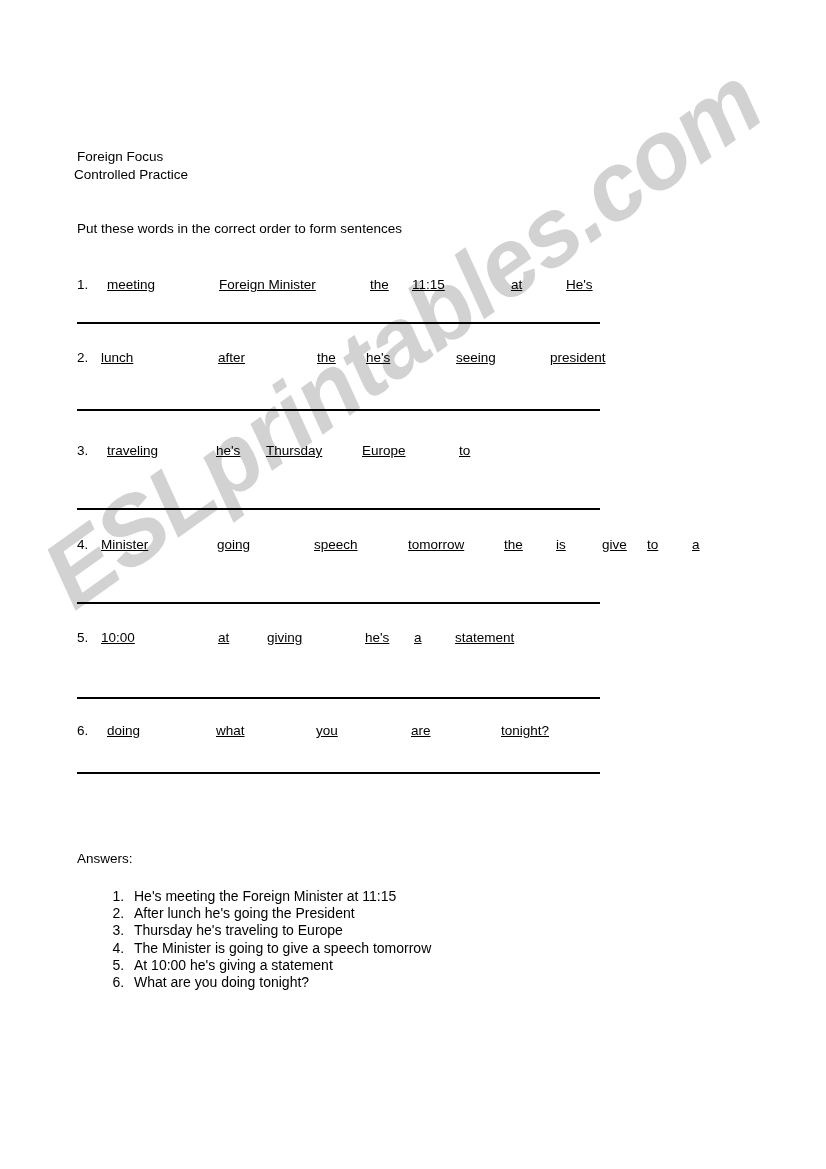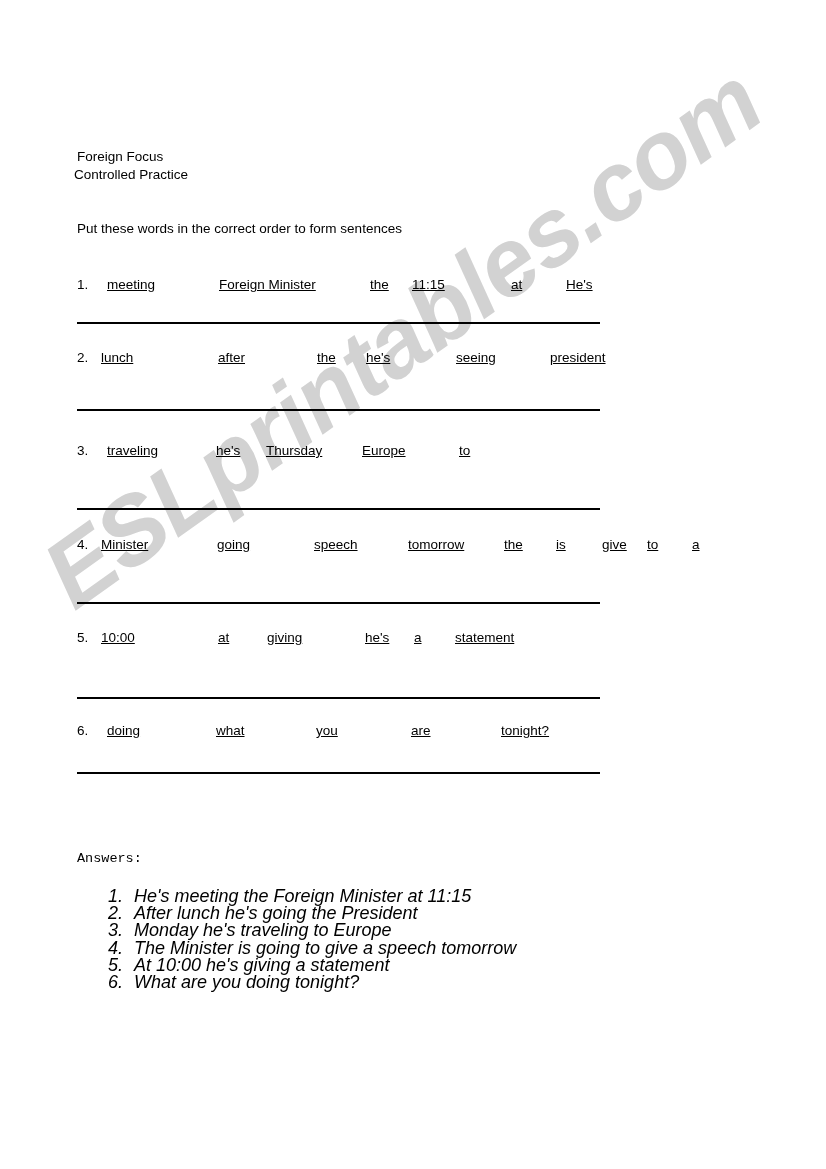--- a/index.html
+++ b/index.html
@@ -87,31 +87,29 @@
     border-top: 2px solid #000000;
   }
 
   
   #answers-label {
     position: absolute;
     left: 77px;
     top: 851px;
     font-size: 13.5px;
     white-space: nowrap;
-    font-family: Liberation Mono, monospace;
   }
   #answers-list {
     position: absolute;
     left: 100px;
     top: 888px;
     margin: 0;
     padding: 0 0 0 28px;
     list-style: decimal;
-    font-size: 18px;
-    font-style: italic;
+    font-size: 14px;
   }
   #answers-list li {
     line-height: 17.2px;
     white-space: nowrap;
     padding-left: 6px;
   }
 </style>
 </head>
 <body>
 
@@ -142,20 +140,20 @@
         <div class="rule" style="top: 508px;"></div>
         <div class="rule" style="top: 602px;"></div>
         <div class="rule" style="top: 697px;"></div>
         <div class="rule" style="top: 772px;"></div>
       </div>
 
     <div id="answers-label">Answers:</div>
     <ol id="answers-list">
         <li>He's meeting the Foreign Minister at 11:15</li>
         <li>After lunch he's going the President</li>
-        <li>Monday he's traveling to Europe</li>
+        <li>Thursday he's traveling to Europe</li>
         <li>The Minister is going to give a speech tomorrow</li>
         <li>At 10:00 he's giving a statement</li>
         <li>What are you doing tonight?</li>
       </ol>
 
   </div>
 </div>
 
 </body></html>

